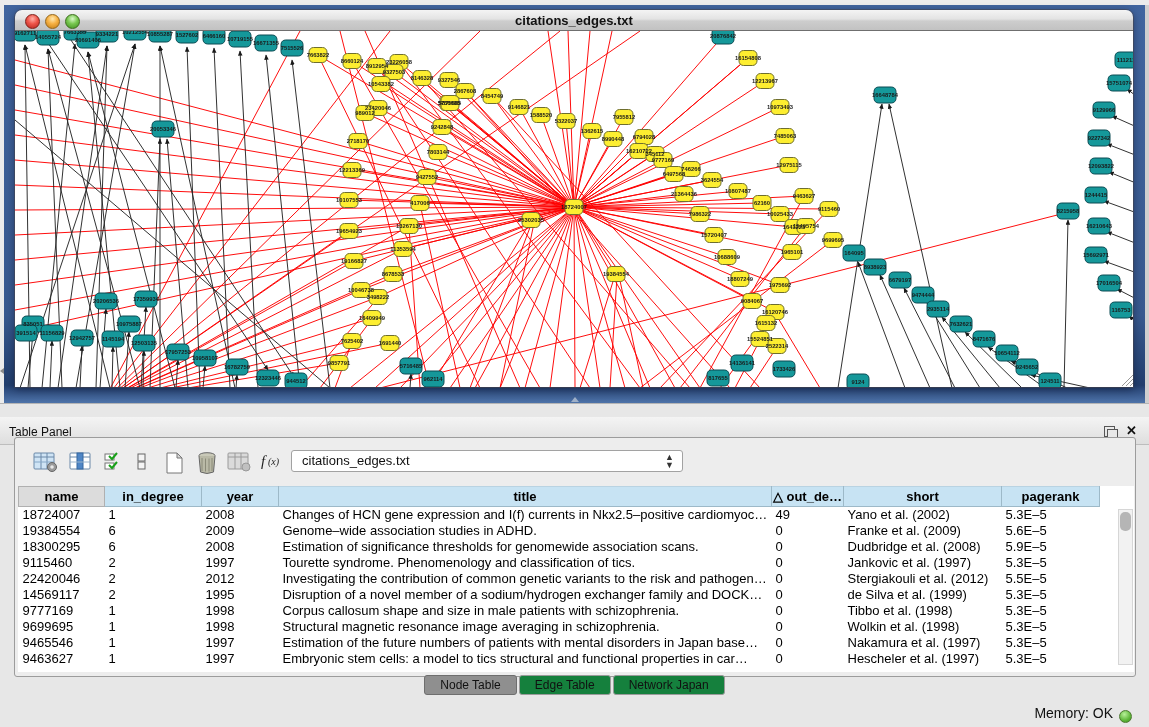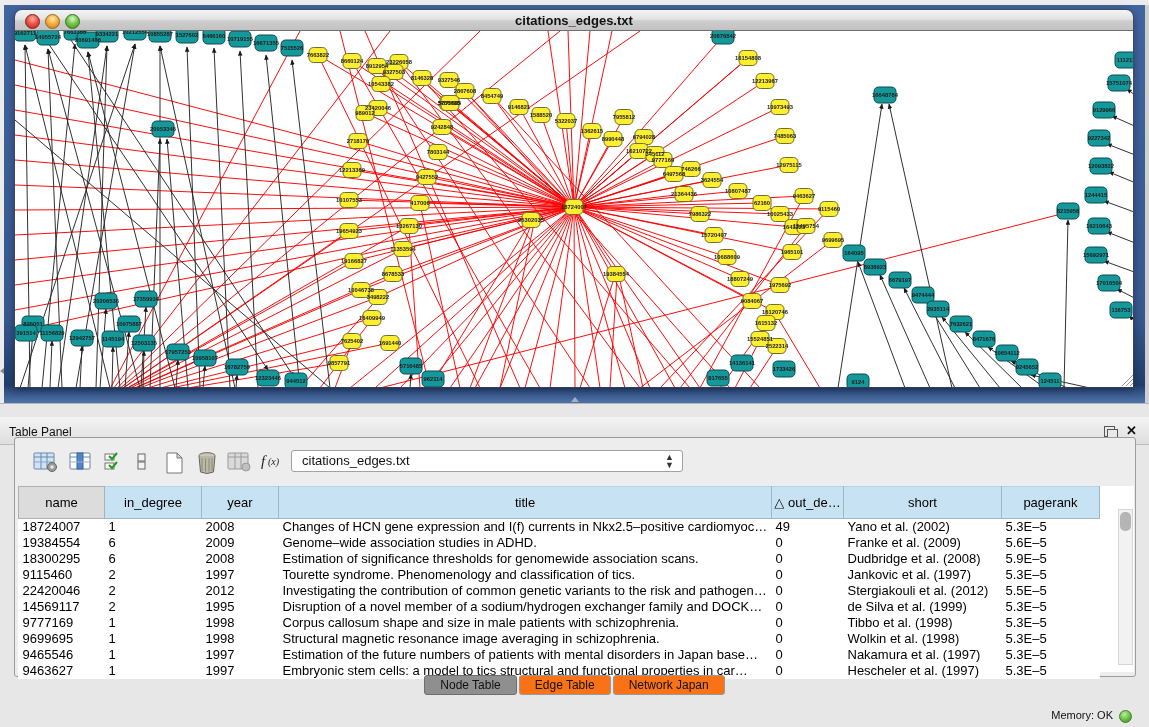--- a/index.html
+++ b/index.html
@@ -27,33 +27,33 @@
 .container{position:absolute;left:14px;top:33px;width:1122px;height:240px;background:#ededed;
  border:1px solid #9c9c9c;border-radius:3px}
 .toolbar{position:absolute;left:4px;top:11px;height:26px;width:100%}
 .tablebg{position:absolute;left:3px;top:48px;width:1116px;height:186px;background:#fff}
 .ticon{position:absolute;top:2px}
 .combo{position:absolute;left:272px;top:1px;width:392px;height:22px;background:#fff;
  border:1px solid #a2a2a2;border-radius:3px;font-size:13px;color:#111;line-height:20px;padding-left:10px}
 .combo .arr{position:absolute;right:8px;top:2px;font-size:9px;color:#333;line-height:8px;text-align:center}
 table.grid{position:absolute;left:3px;top:48px;border-collapse:collapse;table-layout:fixed;
  font-size:13px;color:#000;background:#fff}
-table.grid th{height:32px;font-weight:normal;background:#c7e3f3;border:1px solid #9db9c8;
+table.grid th{height:20px;font-weight:bold;background:#c7e3f3;border:1px solid #9db9c8;
  border-top:1px solid #b9d3e2;font-size:13px;padding:0}
 table.grid th.first{background:#dcdcdc;border-color:#b0b0b0}
 table.grid td{height:16px;padding:0 0 0 4px;white-space:nowrap;overflow:hidden;border:none;font-size:13px}
 td.c5{text-align:left;padding-left:8px}
 .scrollwrap{position:absolute;right:2px;top:71px;width:15px;height:156px;background:#f2f2f2;
  border:1px solid #d6d6d6}
 .thumb{position:absolute;left:1px;top:2px;width:11px;height:19px;background:#b5b5b5;border-radius:5px}
 .tabs{position:absolute;left:0;top:271px;width:100%;text-align:center}
 .tab{display:inline-block;height:20px;line-height:19px;font-size:12px;padding:0 15px;
- border:1px solid #9a9a9a;background:#f97316;border-radius:3px;margin:0 1px;color:#111}
+ border:1px solid #9a9a9a;background:#15803d;border-radius:3px;margin:0 1px;color:#111}
 .tab.sel{background:#8f8f8f;border-color:#6e6e6e}
-.mem{position:absolute;right:36px;bottom:6px;font-size:11px;color:#111}
+.mem{position:absolute;right:36px;bottom:6px;font-size:14px;color:#111}
 .memdot{position:absolute;right:17px;bottom:4px;width:13px;height:13px;border-radius:50%;
  background:radial-gradient(circle at 40% 30%,#b8f09a 0%,#5fb73a 60%,#3f8e1f 100%);border:1px solid #4c7a30}
 .lgray-left{position:absolute;left:0;top:0;width:4px;height:403px;background:#ececec}
 .rgray{position:absolute;left:1145px;top:0;width:4px;height:403px;background:#cfcfcf}
 .lgray-top{position:absolute;left:0;top:0;width:1149px;height:5px;background:#ececec}
 .grip{position:absolute;left:571px;top:397px;width:0;height:0;border-left:4px solid transparent;border-right:4px solid transparent;border-bottom:5px solid #9fb0c8}
 </style></head>
 <body>
 <div class="bluepanel"></div>
 <div class="lgray-left"></div>

